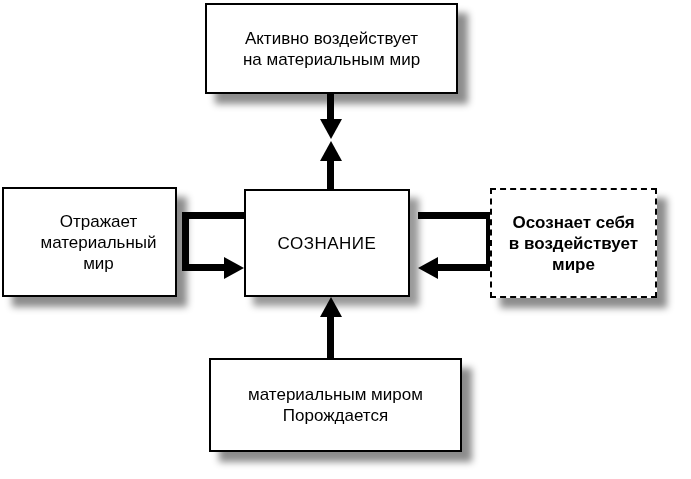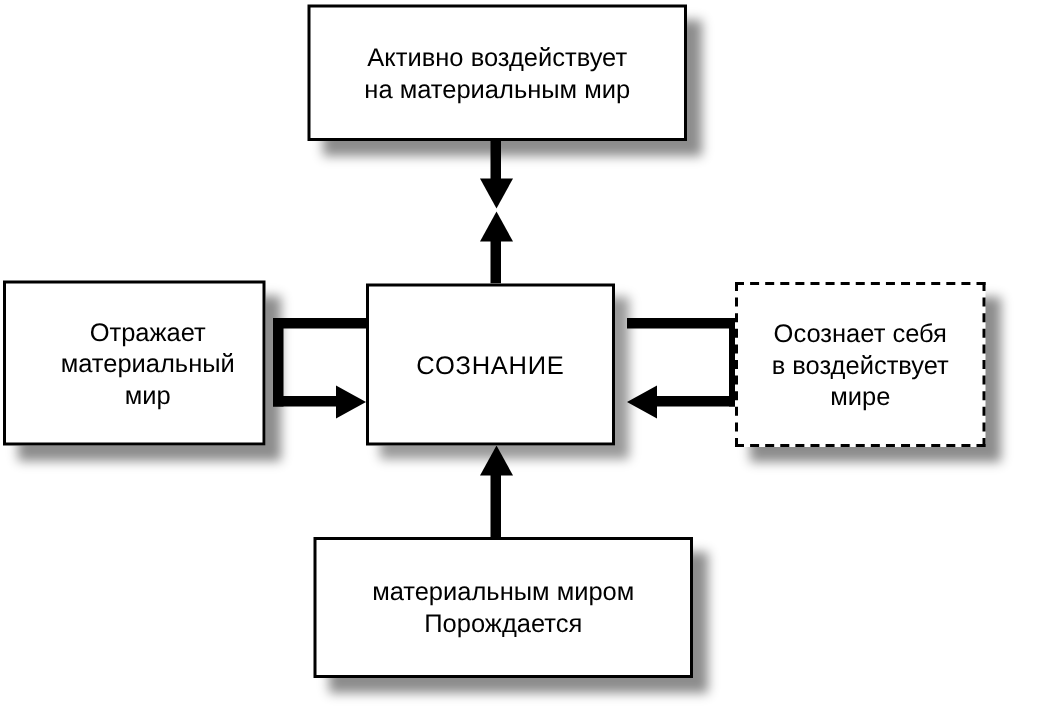--- a/index.html
+++ b/index.html
@@ -28,21 +28,21 @@
     justify-content: center;
     font-size: 17px;
     line-height: 21px;
   }
   .box.dashed {
     border: 2px dashed #000000;
   }
   .box-top    { left: 205px; top: 3px;   width: 253px; height: 91px; }
   .box-left   { left: 2px;   top: 187px; width: 175px; height: 110px; padding-left: 18px; }
   .box-center { left: 244px; top: 189px; width: 166px; height: 108px; z-index: 2; box-shadow: 9px 9px 7px rgba(0,0,0,0.40); }
-  .box-right  { left: 490px; top: 188px; width: 167px; height: 110px; }
+  .box-right  { left: 490px; top: 188px; width: 167px; height: 110px; font-weight: bold; }
   .box-bottom { left: 209px; top: 358px; width: 253px; height: 94px; }
   .box-center .line { letter-spacing: 0.5px; }
 
   .shaft {
     position: absolute;
     background: #000000;
   }
   .tri {
     position: absolute;
     width: 0;

